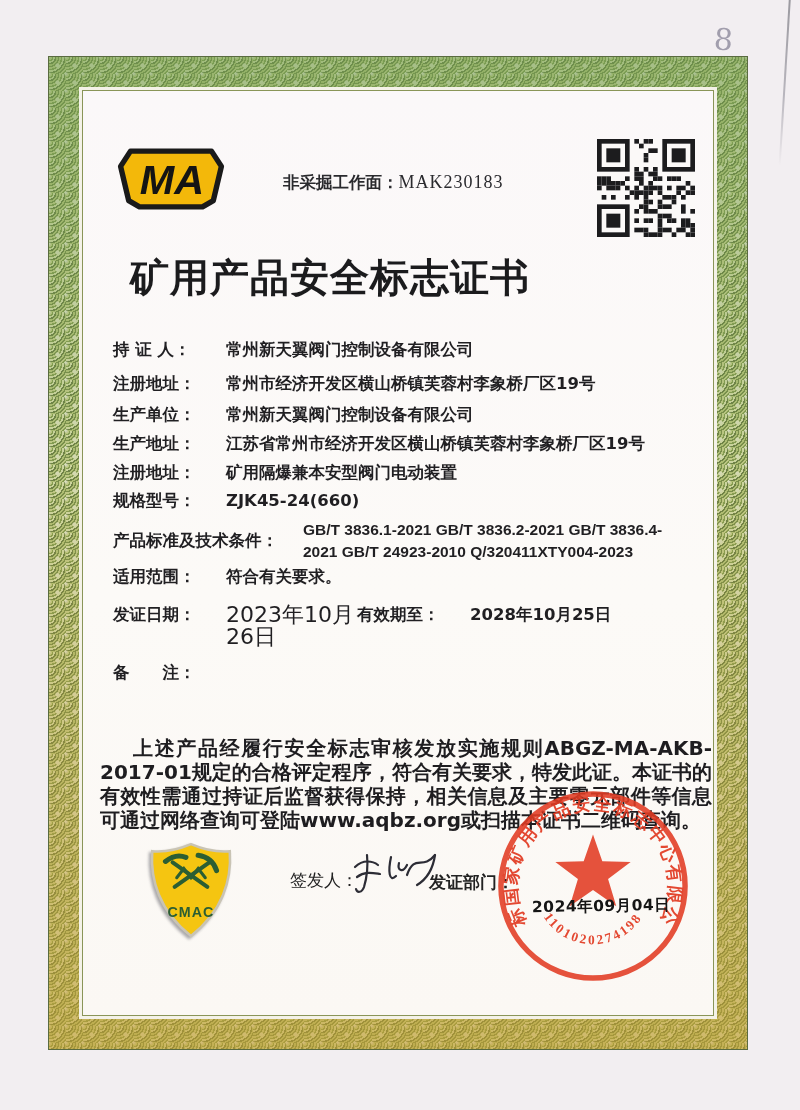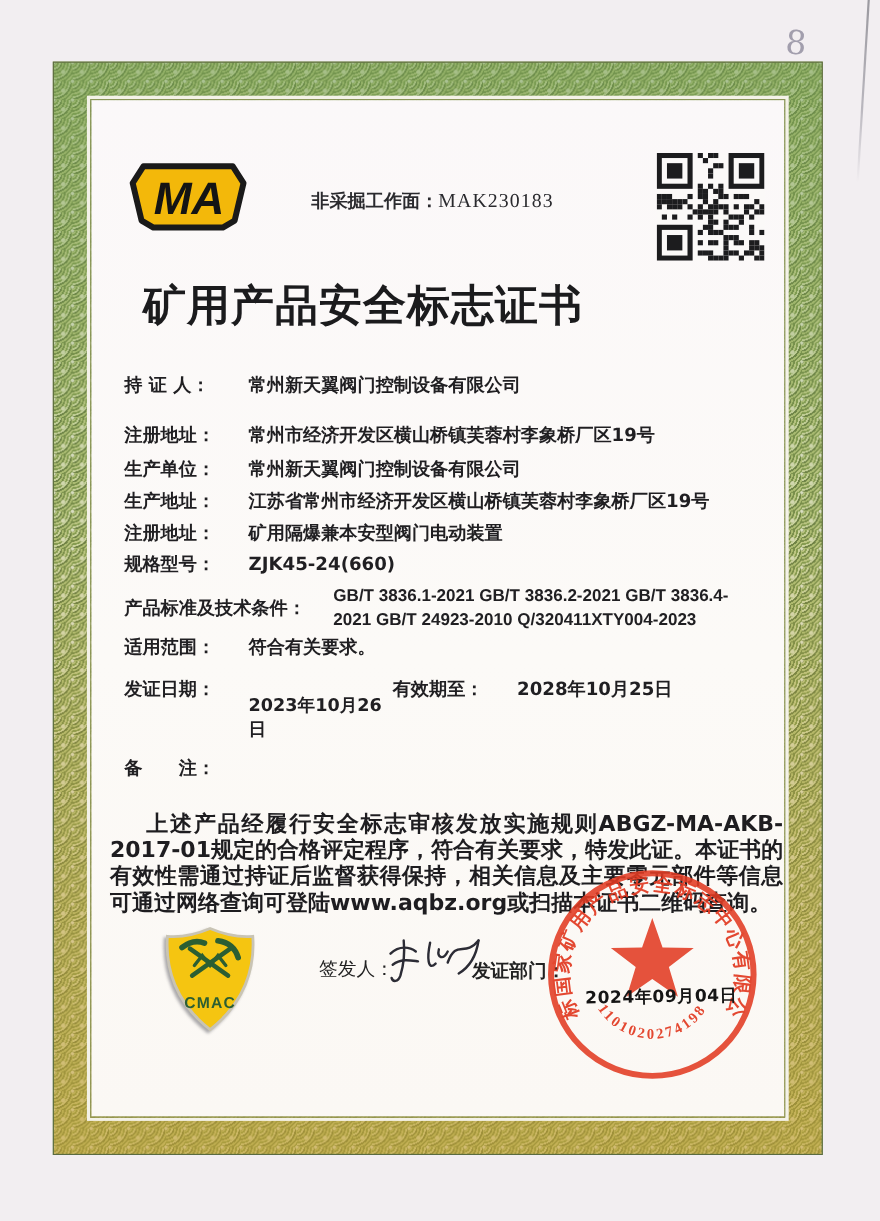--- a/index.html
+++ b/index.html
@@ -32,27 +32,27 @@
   .cert-no .num{font-family:"Liberation Serif",serif;font-weight:500;font-size:18px;letter-spacing:1px;margin-left:0;}
   .qr{position:absolute;left:597px;top:139px;width:98px;height:98px;}
   .title{position:absolute;left:0;top:251px;width:660px;text-align:center;
          font-size:39px;font-weight:800;letter-spacing:1px;color:#1b1b1d;}
 
   
   .fields{position:absolute;left:113px;top:339px;width:600px;color:#201f22;}
   .row{display:flex;align-items:flex-start;line-height:22px;}
   .lbl{width:86px;flex:none;font-size:16.5px;font-weight:700;}
   .val{font-size:16.5px;font-weight:700;padding-left:27px;}
-  .mb12{margin-bottom:24px}.mb9{margin-bottom:9px}.mb7{margin-bottom:7px}.mb6{margin-bottom:6px}
+  .mb12{margin-bottom:12px}.mb9{margin-bottom:9px}.mb7{margin-bottom:7px}.mb6{margin-bottom:6px}
   .row-std{align-items:center;margin-bottom:3px;}
   .row-std .lbl{width:190px;}
   .row-std .val{width:392px;padding-left:0;font-size:15.5px;line-height:22px;font-family:"Liberation Sans",sans-serif;}
   .row-scope{margin-bottom:16px;}
   .row-dates{margin-bottom:14px;}
-  .date-val{width:158px;flex:none;font-size:16px;font-weight:700;padding-left:27px;box-sizing:border-box;margin-top:14px;}
+  .date-val{width:158px;flex:none;font-size:22px;font-weight:400;padding-left:27px;box-sizing:border-box;}
   .date-val2{font-size:16.5px;font-weight:700;padding-left:27px;}
 
   
   .statement{position:absolute;left:100px;top:736px;width:612px;
     font-size:20px;font-weight:700;line-height:24px;text-align:justify;
     text-indent:33px;color:#1e1d20;}
 
   
   .cmac{position:absolute;left:147px;top:841px;width:88px;height:98px;filter:drop-shadow(-2px 2px 1.5px rgba(70,70,80,.45));}
   .signer-label{position:absolute;left:290px;top:869px;font-size:17px;font-weight:400;color:#222;}

